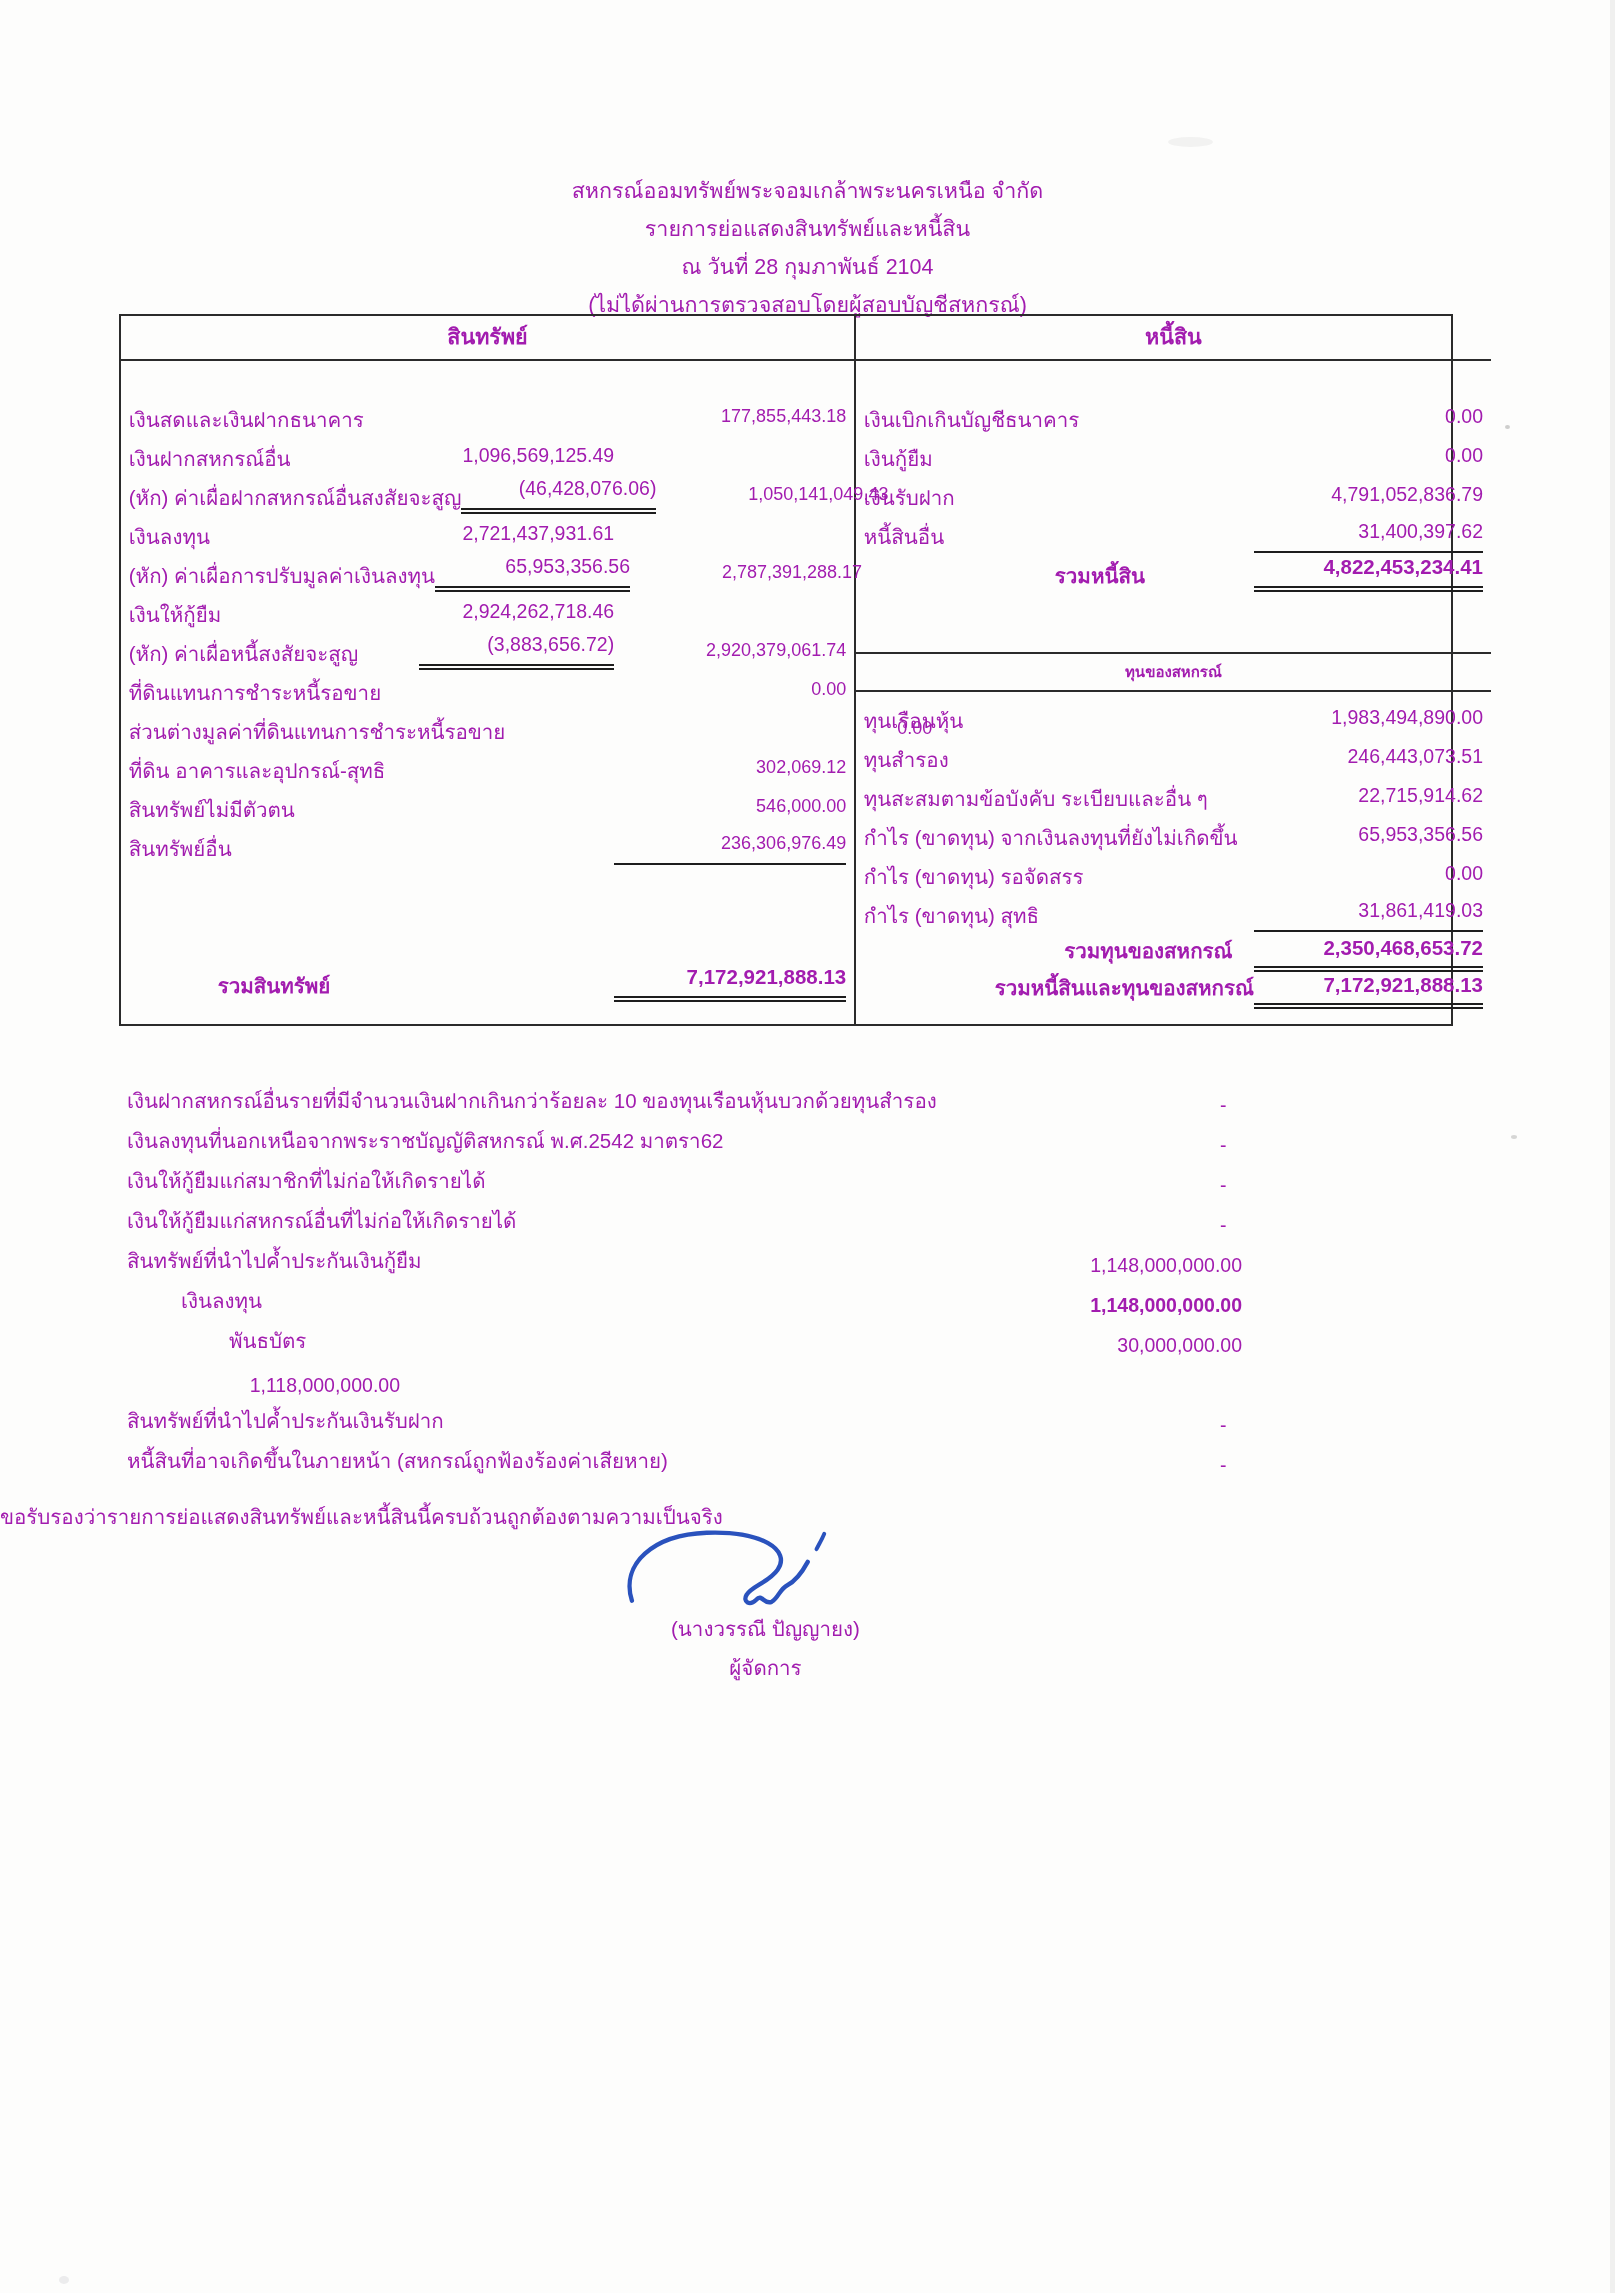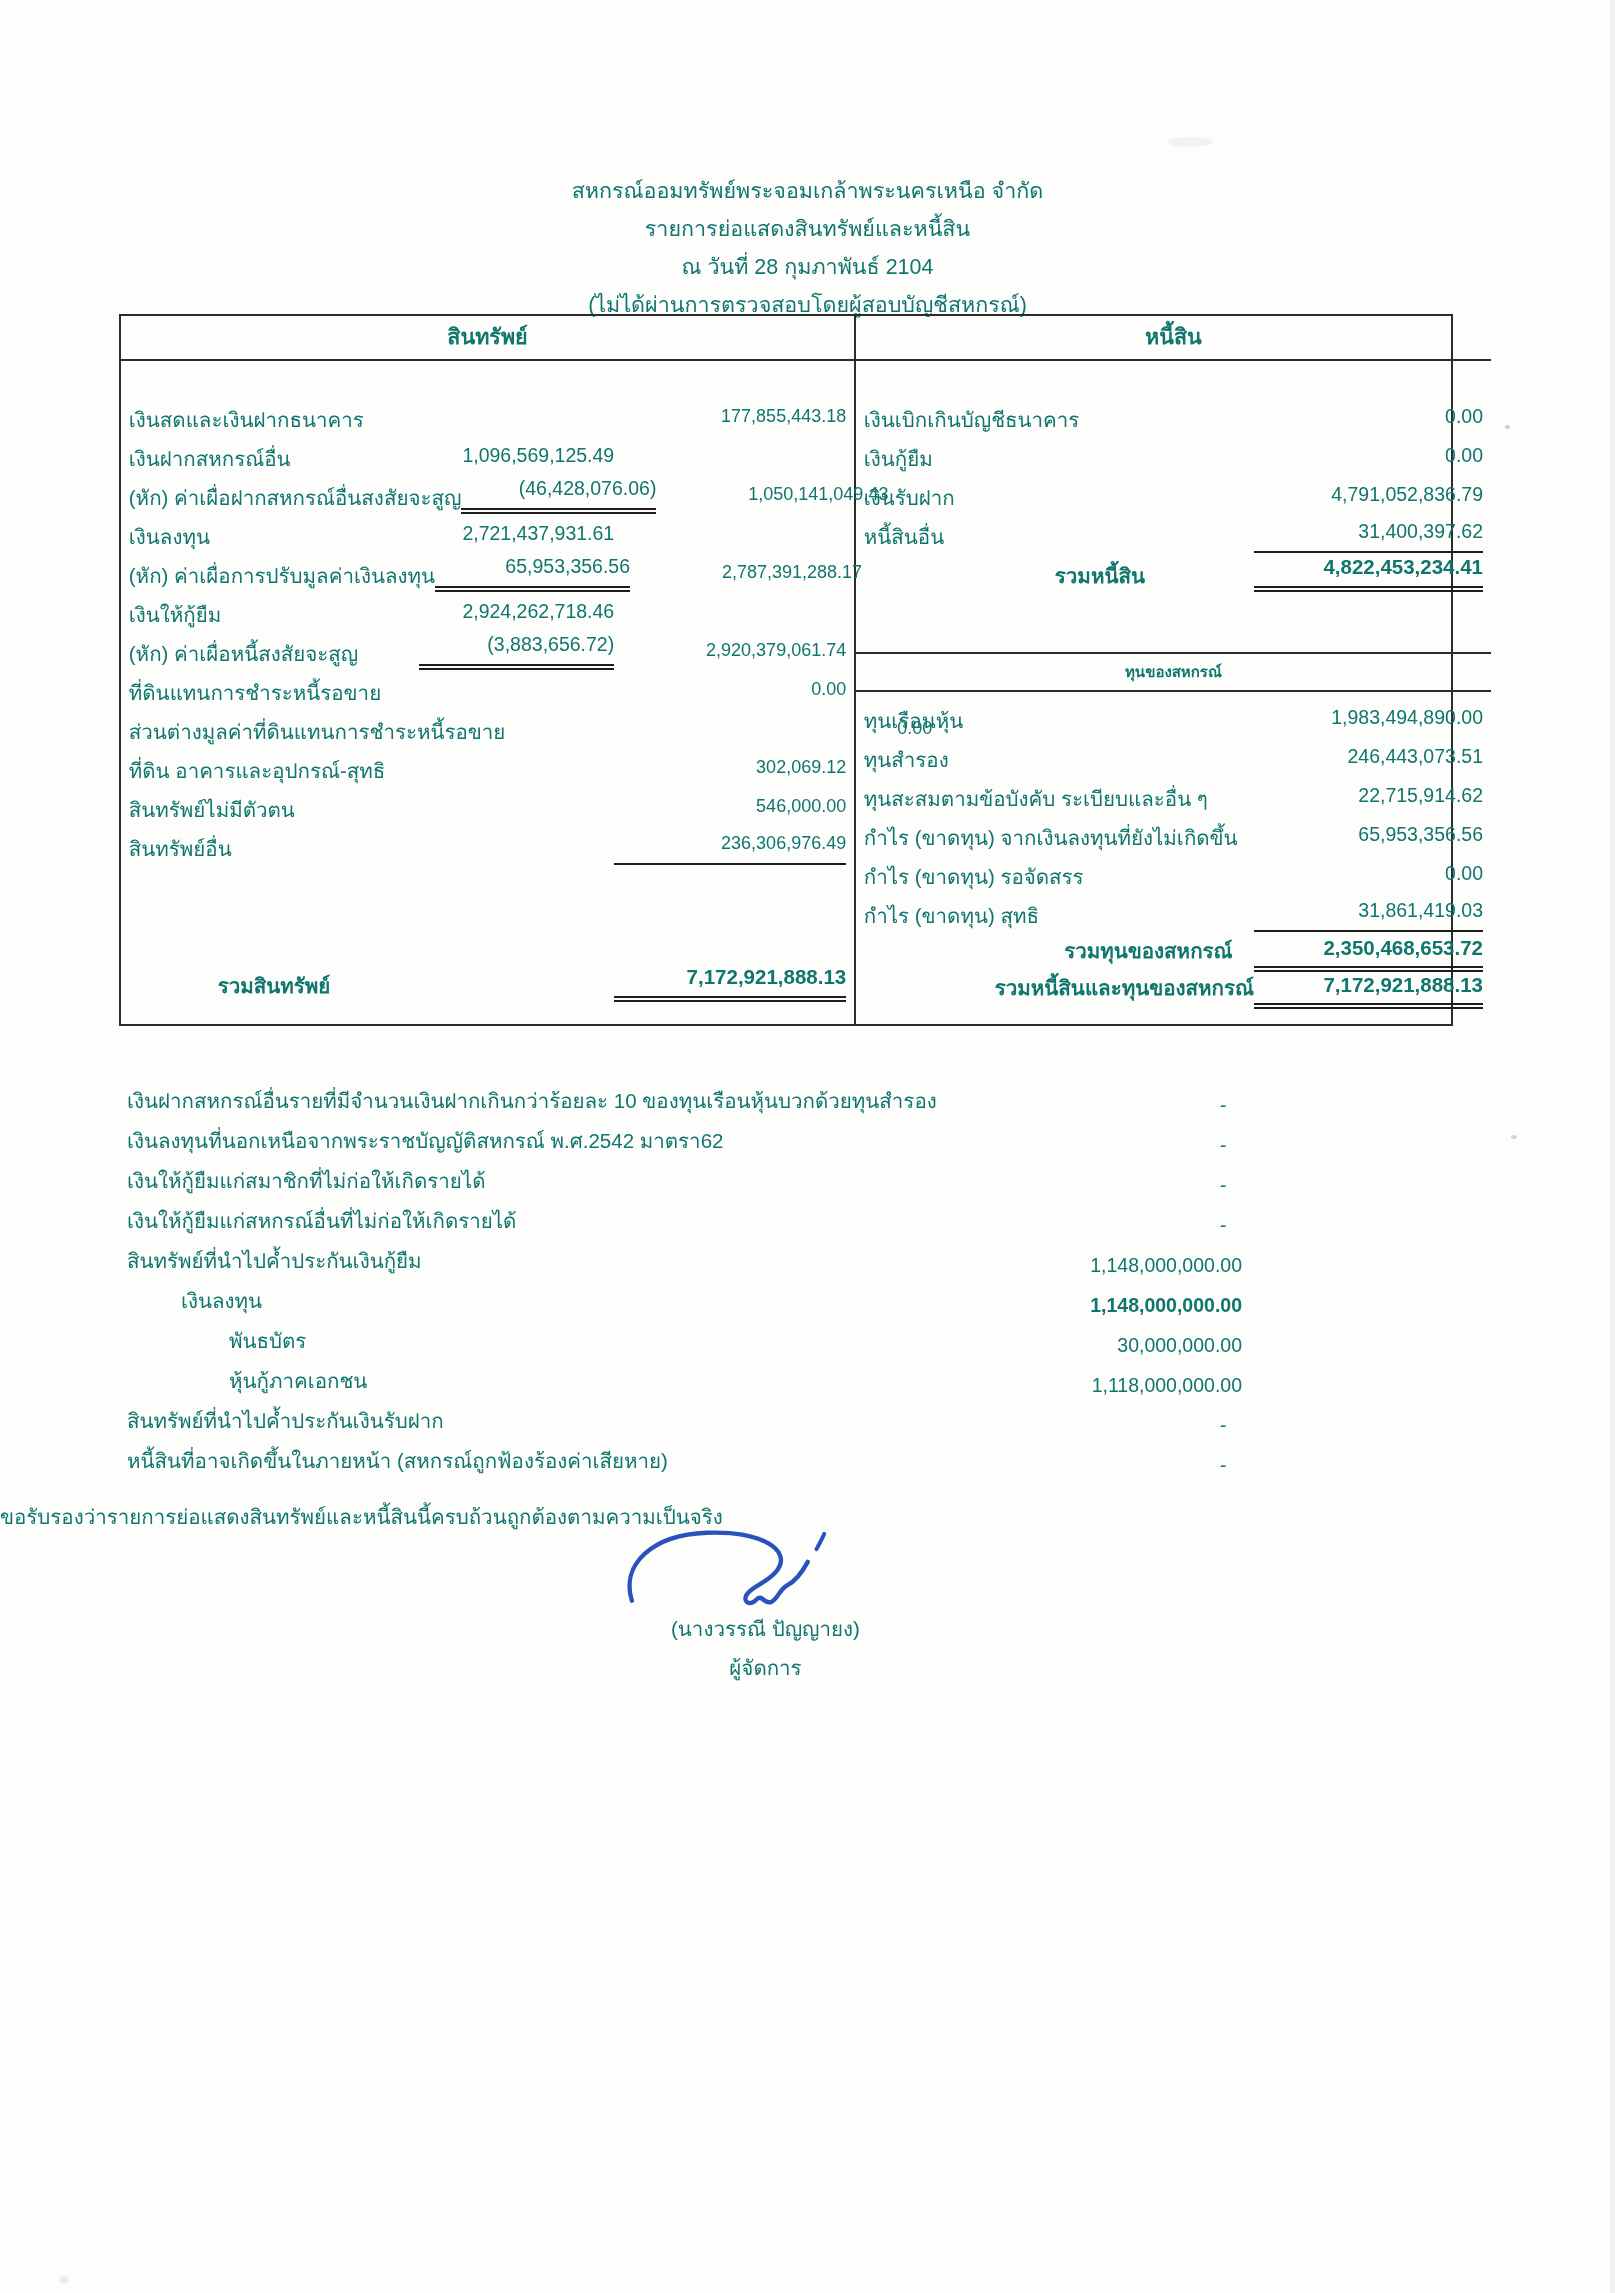--- a/index.html
+++ b/index.html
@@ -1,21 +1,21 @@
 <!DOCTYPE html>
 <html><head>
 <meta charset="utf-8">
 <style>
   html,body{margin:0;padding:0;background:#e8e8e8;}
   .page{
     position:relative;
     width:1615px;height:2294px;
     background:#fdfdfc;
     font-family:"Liberation Sans","DejaVu Sans",sans-serif;
-    color:#0f766e;
+    color:#a21caf;
     overflow:hidden;
   }
   
   .doc-head{position:absolute;top:172px;left:0;width:1615px;text-align:center;}
   .doc-head div{height:38px;line-height:38px;font-size:21.5px;}
   
   .sheet{
     position:absolute;left:119px;top:314px;width:1334px;height:712px;
     border:2px solid #2b2b2b;box-sizing:border-box;display:flex;
   }
@@ -241,21 +241,20 @@
     </div>
     <div class="nrow">
       <span class="nlbl ind1">เงินลงทุน</span>
       <span class="nval bold">1,148,000,000.00</span>
     </div>
     <div class="nrow">
       <span class="nlbl ind2">พันธบัตร</span>
       <span class="nval">30,000,000.00</span>
     </div>
     <div class="nrow">
-      <span class="nlbl ind2">หุ้นกู้ภาคเอกชน</span>
       <span class="nval">1,118,000,000.00</span>
     </div>
     <div class="nrow">
       <span class="nlbl">สินทรัพย์ที่นำไปค้ำประกันเงินรับฝาก</span>
       <span class="nval dash">-</span>
     </div>
     <div class="nrow">
       <span class="nlbl">หนี้สินที่อาจเกิดขึ้นในภายหน้า (สหกรณ์ถูกฟ้องร้องค่าเสียหาย)</span>
       <span class="nval dash">-</span>
     </div>

